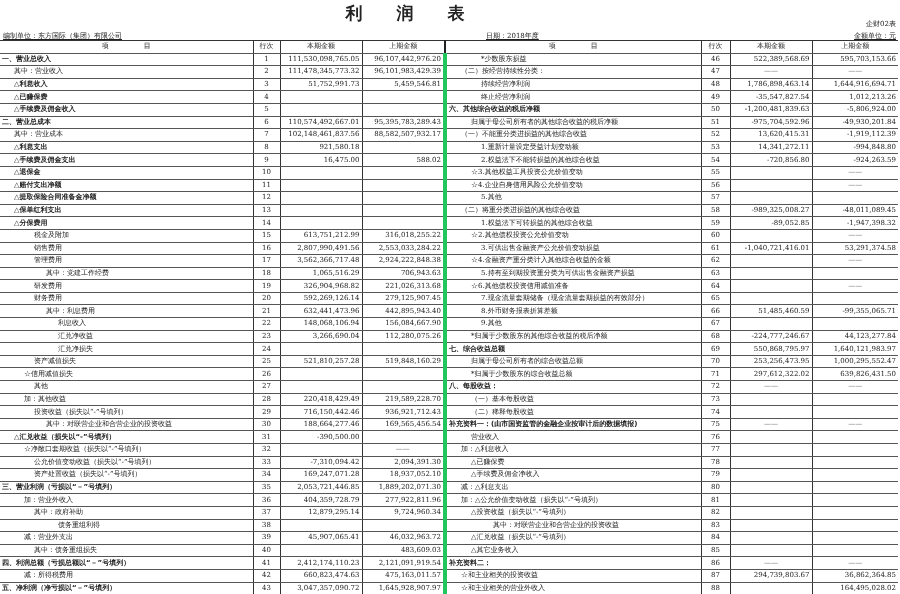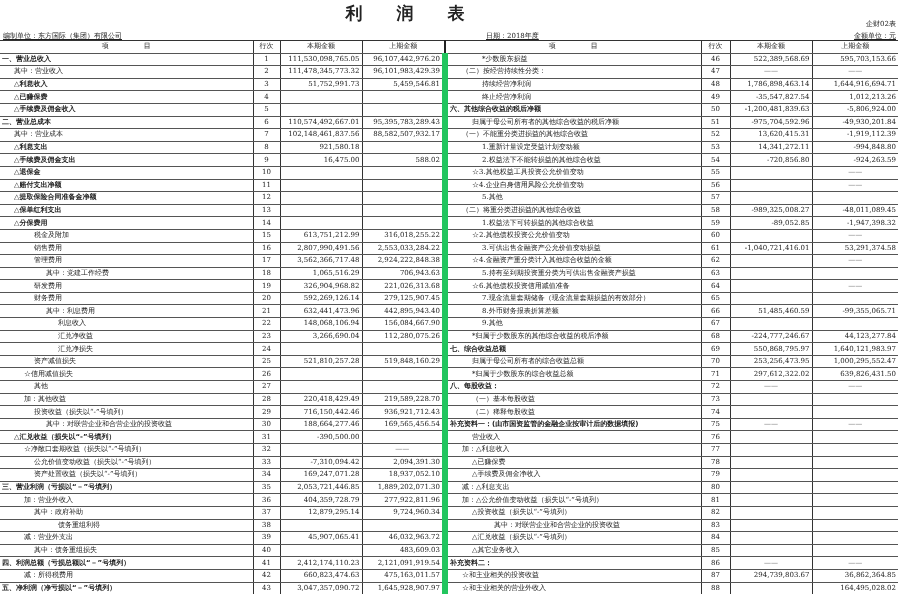--- a/index.html
+++ b/index.html
@@ -11,21 +11,21 @@
   .meta-mid{position:absolute;left:450px;text-decoration:underline;margin-left:36px;}
   .meta-right{position:absolute;right:4px;text-decoration:underline;}
   table.sheet{position:absolute;top:40px;left:0;width:898px;border-collapse:collapse;table-layout:fixed;font-size:7px;}
   table.sheet td, table.sheet th{height:11.6px;padding:0 2px;border-bottom:1.4px solid #555;overflow:hidden;white-space:nowrap;line-height:11px;}
   table.sheet th{font-weight:normal;text-align:center;border-top:1.4px solid #333;}
   td.item{text-align:left;}
   td.ln{text-align:center;border-left:1.2px solid #333;border-right:1.2px solid #333;}
   td.amt{text-align:right;border-right:1.2px solid #333;}
   th.ln{border-left:1.2px solid #333;border-right:1.2px solid #333;}
   th.amt{border-right:1.2px solid #333;}
-  td.sep{border-right:6px solid #22c55e;}
+  td.sep{border-right:4px solid #22c55e;}
   th.sep{border-right:2px solid #222;}
   .b{font-weight:bold;font-family:"DejaVu Sans","Liberation Sans",sans-serif;}
   .i1{padding-left:14px !important;}
   .i2{padding-left:24px !important;}
   .i3{padding-left:34px !important;}
   .i4{padding-left:46px !important;}
   .i5{padding-left:58px !important;margin-left:9px;}
   .dash{text-align:center !important;color:#666;}
 </style>
 </head>

